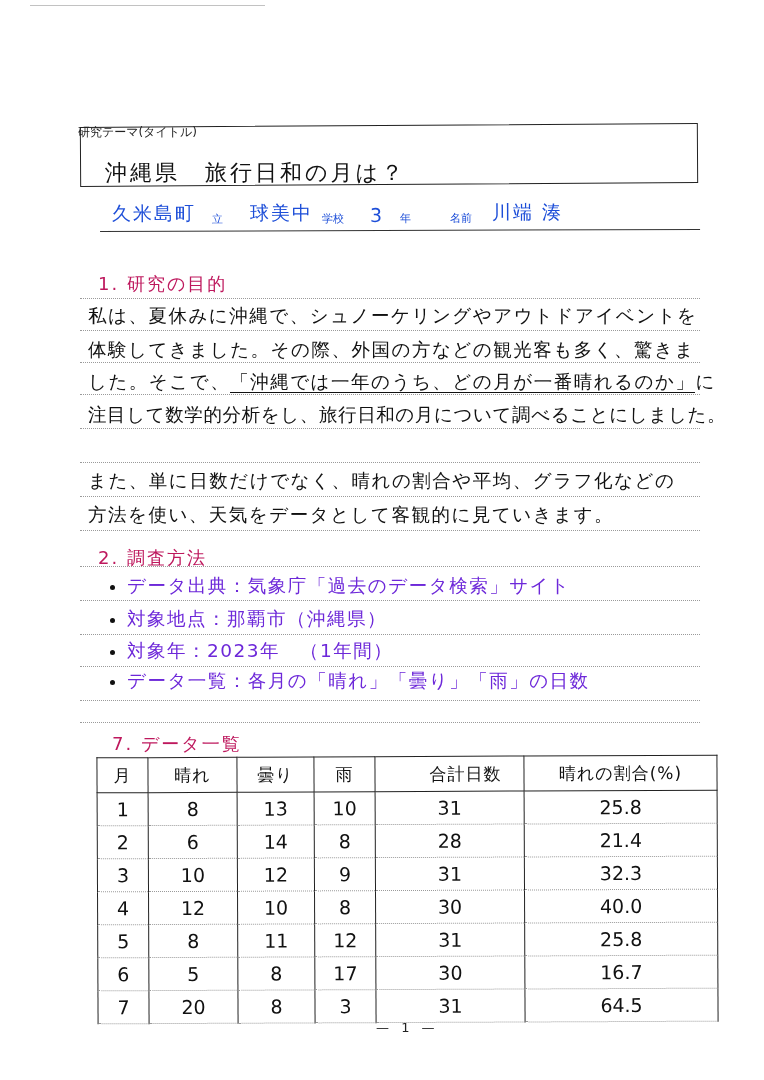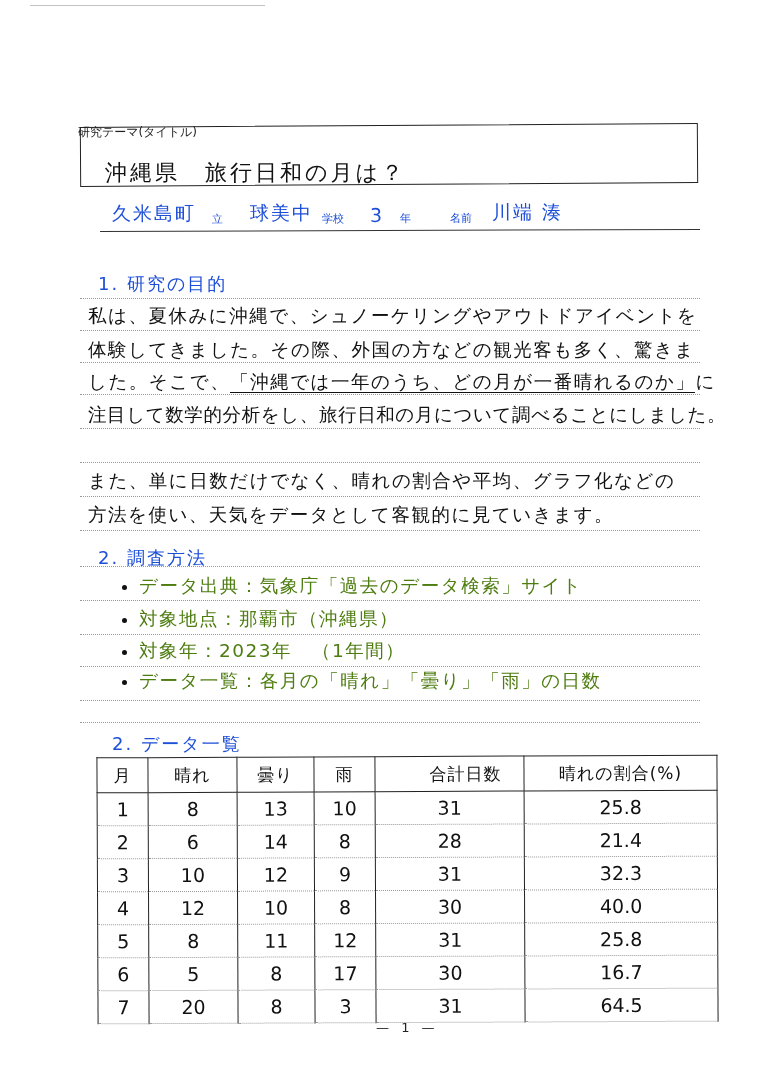--- a/index.html
+++ b/index.html
@@ -22,24 +22,24 @@
     border-bottom: 1.2px solid #333; transform: rotate(-0.2deg);
   }
   .school-line span { position: absolute; bottom: 4px; color: #1d4ed8; }
   .hand { font-size: 19px; letter-spacing: 2px; }
   .print { font-size: 11px; }
 
   .ruled {
     position: absolute; left: 80px; width: 620px; height: 0;
     border-top: 1px dotted #9a9a9a;
   }
-  .heading { position: absolute; font-size: 18px; letter-spacing: 2px; color: #1d4ed8; }
+  .heading { position: absolute; font-size: 18px; letter-spacing: 2px; color: #be185d; }
   .para-line { position: absolute; left: 88px; font-size: 18.5px; letter-spacing: 1.5px; white-space: nowrap; color: #111; }
   .underlined { border-bottom: 1.4px solid #111; }
-  .bullet-line { position: absolute; left: 122px; font-size: 18.5px; letter-spacing: 1.5px; white-space: nowrap; color: #4d7c0f; }
+  .bullet-line { position: absolute; left: 110px; font-size: 18.5px; letter-spacing: 1.5px; white-space: nowrap; color: #6d28d9; }
   .bullet-line .dot { display: inline-block; width: 5px; height: 5px; border-radius: 50%; background: #111; margin-right: 12px; vertical-align: middle; }
 
   table.data {
     position: absolute; left: 97px; top: 756px; border-collapse: collapse;
     font-size: 19px; color: #111; transform: rotate(-0.25deg);
   }
   table.data th, table.data td {
     border-left: 1.4px solid #222; border-right: 1.4px solid #222;
     text-align: center; padding: 0; height: 32px; font-weight: normal;
   }
@@ -93,21 +93,21 @@
 
 <div class="para-line" style="top:468px;">また、単に日数だけでなく、晴れの割合や平均、グラフ化などの</div>
 <div class="para-line" style="top:502px;">方法を使い、天気をデータとして客観的に見ていきます。</div>
 
 <div class="heading" style="left:98px; top:546px;">2. 調査方法</div>
 <div class="bullet-line" style="top:573px;"><span class="dot"></span><span>データ出典：気象庁「過去のデータ検索」サイト</span></div>
 <div class="bullet-line" style="top:606px;"><span class="dot"></span><span>対象地点：那覇市（沖縄県）</span></div>
 <div class="bullet-line" style="top:638px;"><span class="dot"></span><span>対象年：2023年　（1年間）</span></div>
 <div class="bullet-line" style="top:668px;"><span class="dot"></span><span>データ一覧：各月の「晴れ」「曇り」「雨」の日数</span></div>
 
-<div class="heading" style="left:112px; top:732px;">2. データ一覧</div>
+<div class="heading" style="left:112px; top:732px;">7. データ一覧</div>
 
 <table class="data">
   <thead>
     <tr>
       <th style="width:50px;">月</th>
       <th style="width:88px;">晴れ</th>
       <th style="width:76px;text-align:center;">曇り</th>
       <th style="width:60px;">雨</th>
       <th style="width:116px;padding-left:32px;">合計日数</th>
       <th style="width:192px;">晴れの割合(%)</th>

